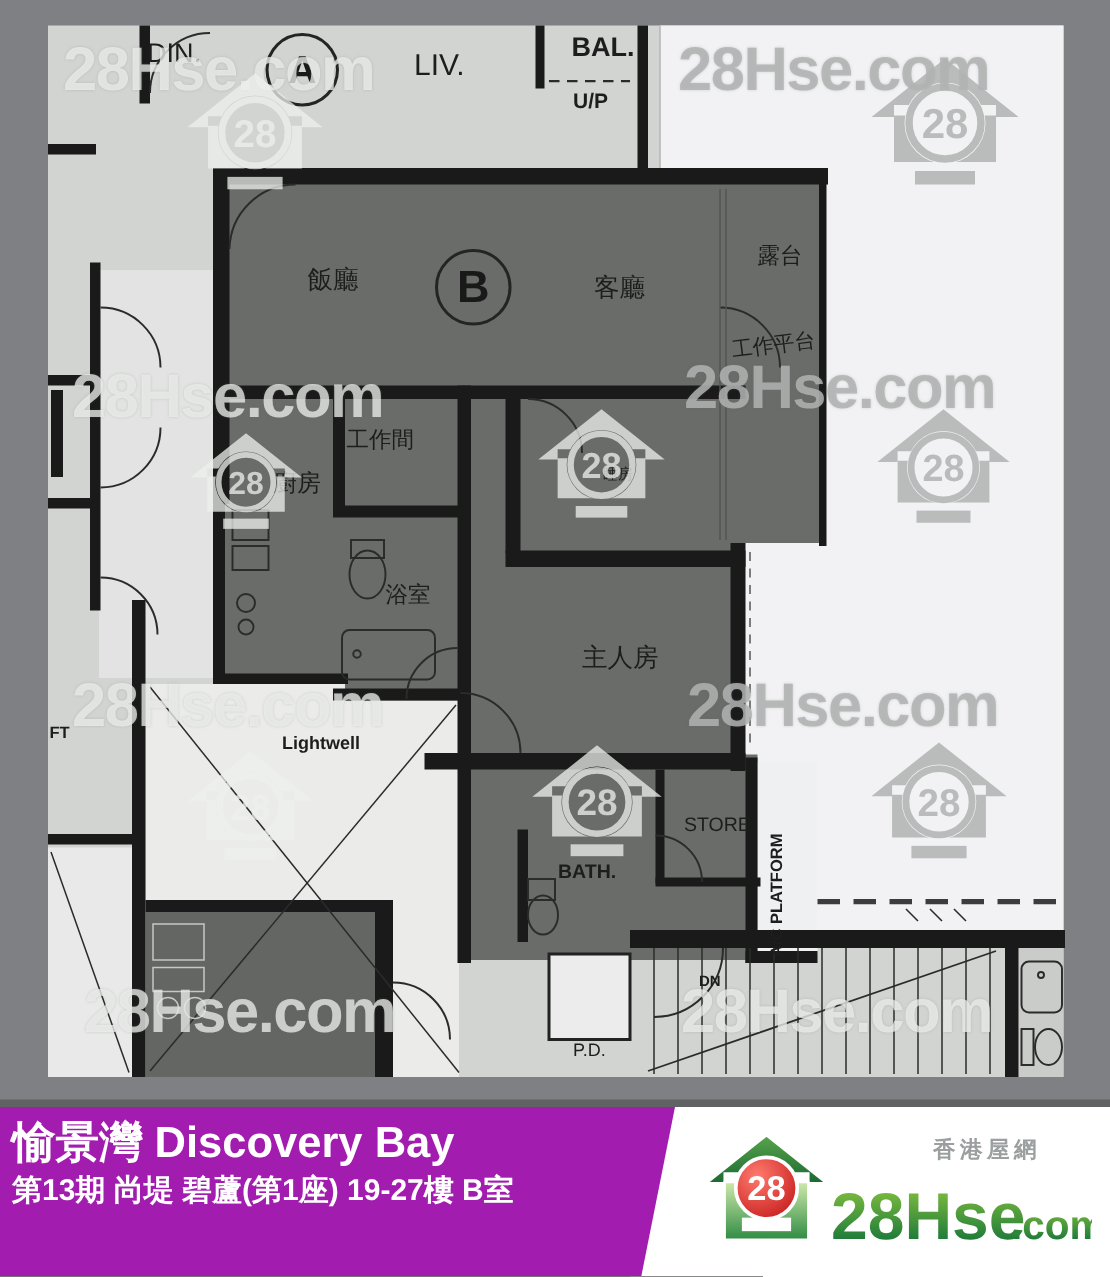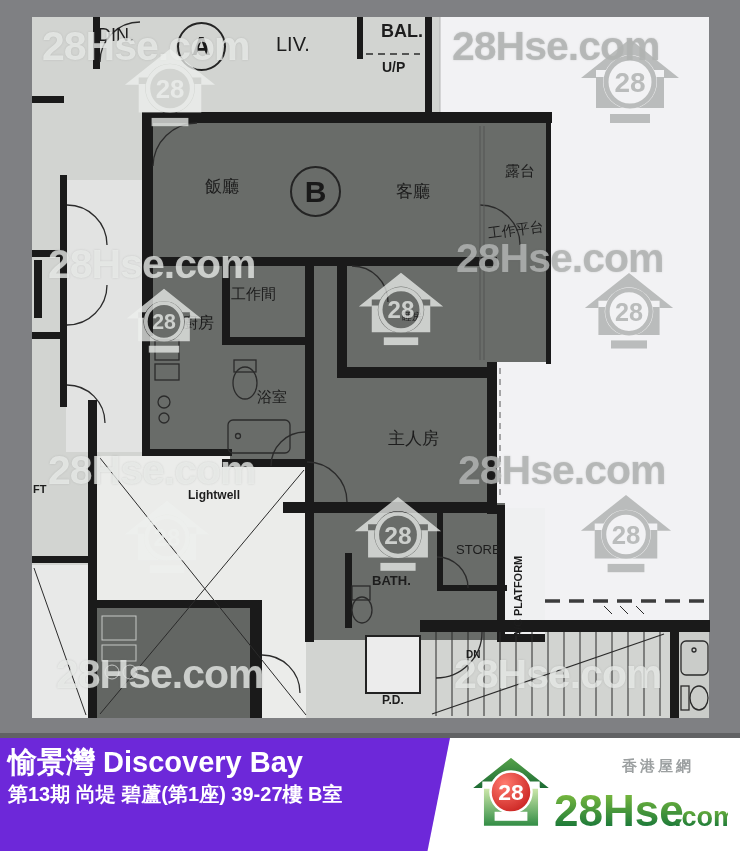--- a/index.html
+++ b/index.html
@@ -16,21 +16,21 @@
   .wm-text{position:absolute;font-weight:bold;font-size:41px;letter-spacing:-1px;
            white-space:nowrap;line-height:1;text-shadow:0 0 2px rgba(110,110,110,0.25);}
   .wm-light{color:rgba(238,240,238,0.75);}
   .wm-dim{color:rgba(176,179,178,0.85);}
   .wm-house{position:absolute;}
   .shadow-strip{position:absolute;left:0;top:733px;width:740px;height:5px;
                 background:rgba(72,73,75,0.55);z-index:7;}
   .footer-white{position:absolute;left:420px;top:738px;width:320px;height:113px;
                 background:#ffffff;z-index:8;}
   .footer-green{position:absolute;left:0;top:738px;width:450px;height:113px;
-                background:#6d28d9;z-index:9;clip-path:polygon(0 0,100% 0,95% 100%,0 100%);
+                background:#a21caf;z-index:9;clip-path:polygon(0 0,100% 0,95% 100%,0 100%);
                 color:#fff;padding:6px 0 0 8px;box-sizing:border-box;}
   .estate{font-size:29px;font-weight:bold;line-height:1.25;}
   .street{font-size:21px;font-weight:bold;line-height:1.45;}
   .detail{font-size:20px;font-weight:bold;line-height:1.4;}
   .logo{position:absolute;left:468px;top:750px;z-index:10;width:260px;height:96px;cursor:pointer;}
   .tagline{position:absolute;left:622px;top:757px;z-index:11;font-size:15px;color:#9b9fa0;
            letter-spacing:3px;font-weight:bold;}
 </style>
 </head>
 <body>
@@ -150,21 +150,21 @@
       <div class="plan-label" style="left: 231px; top: 286px; font-size: 15px;">工作間</div>
       <div class="plan-label" style="left: 182px; top: 315px; font-size: 16px; text-align: right;">廚房</div>
       <div class="plan-label" style="left: 402px; top: 312px; font-size: 10px;">睡房</div>
       <div class="plan-label" style="left: 257px; top: 389px; font-size: 15px;">浴室</div>
       <div class="plan-label" style="left: 388px; top: 430px; font-size: 17px;">主人房</div>
       <div class="plan-label" style="left: 188px; top: 489px; font-size: 12px; font-weight: bold;">Lightwell</div>
       <div class="plan-label" style="left: 456px; top: 543px; font-size: 13px; font-weight: normal;">STORE</div>
       <div class="plan-label" style="left: 372px; top: 574px; font-size: 13px; font-weight: bold;">BATH.</div>
       <div class="plan-label" style="left: 513px; top: 638px; font-size: 11px; font-weight: bold; transform: rotate(-90deg); transform-origin: 0px 0px;">A/C PLATFORM</div>
       <div class="plan-label" style="left: 466px; top: 650px; font-size: 10px; font-weight: bold;">DN</div>
-      <div class="plan-label" style="left: 382px; top: 694px; font-size: 12px; font-weight: bold;">P.D.</div>
+      <div class="plan-label" style="left: 382px; top: 694px; font-size: 12px; font-weight: normal;">P.D.</div>
       <div class="plan-label" style="left: 33px; top: 468px; font-size: 11px; font-weight: bold; margin-top: 16px;">FT</div>
       <div class="unit-circle" style="left: 177px; top: 22px; width: 45px; height: 45px; font-size: 26px;">A</div>
       <div class="unit-circle" style="left: 290px; top: 166px; width: 47px; height: 47px; font-size: 30px;">B</div>
     </div>
 
   <div class="layer" id="wm-layer">
       <div class="wm-text wm-light" style="left: 14px; top: 26px;">28Hse.com</div>
       <div class="wm-text wm-dim" style="left: 424px; top: 26px;">28Hse.com</div>
       <div class="wm-text wm-light" style="left: 20px; top: 244px;">28Hse.com</div>
       <div class="wm-text wm-dim" style="left: 428px; top: 238px;">28Hse.com</div>
@@ -293,21 +293,21 @@
           <text x="50" y="54" text-anchor="middle" font-size="28" font-weight="bold" fill="rgba(176,179,178,0.85)" font-family="Liberation Sans, DejaVu Sans, sans-serif">28</text>
         </svg></div>
     </div>
 
   <div class="shadow-strip"></div>
 
   <div class="footer-white"></div>
 
   <div class="footer-green">
     <div class="estate">愉景灣 Discovery Bay</div>
-    <div class="detail">第13期 尚堤 碧蘆(第1座) 39-27樓 B室</div>
+    <div class="detail">第13期 尚堤 碧蘆(第1座) 19-27樓 B室</div>
   </div>
 
   <svg class="logo" viewBox="0 0 260 96">
     <defs>
       <linearGradient id="lgRoof" x1="0" y1="0" x2="0" y2="1">
         <stop offset="0" stop-color="#58a44b"></stop>
           <stop offset="1" stop-color="#1b6a33"></stop>
       </linearGradient>
       <linearGradient id="lgBody" x1="0" y1="0" x2="0" y2="1">
         <stop offset="0" stop-color="#cfe9ac"></stop>

